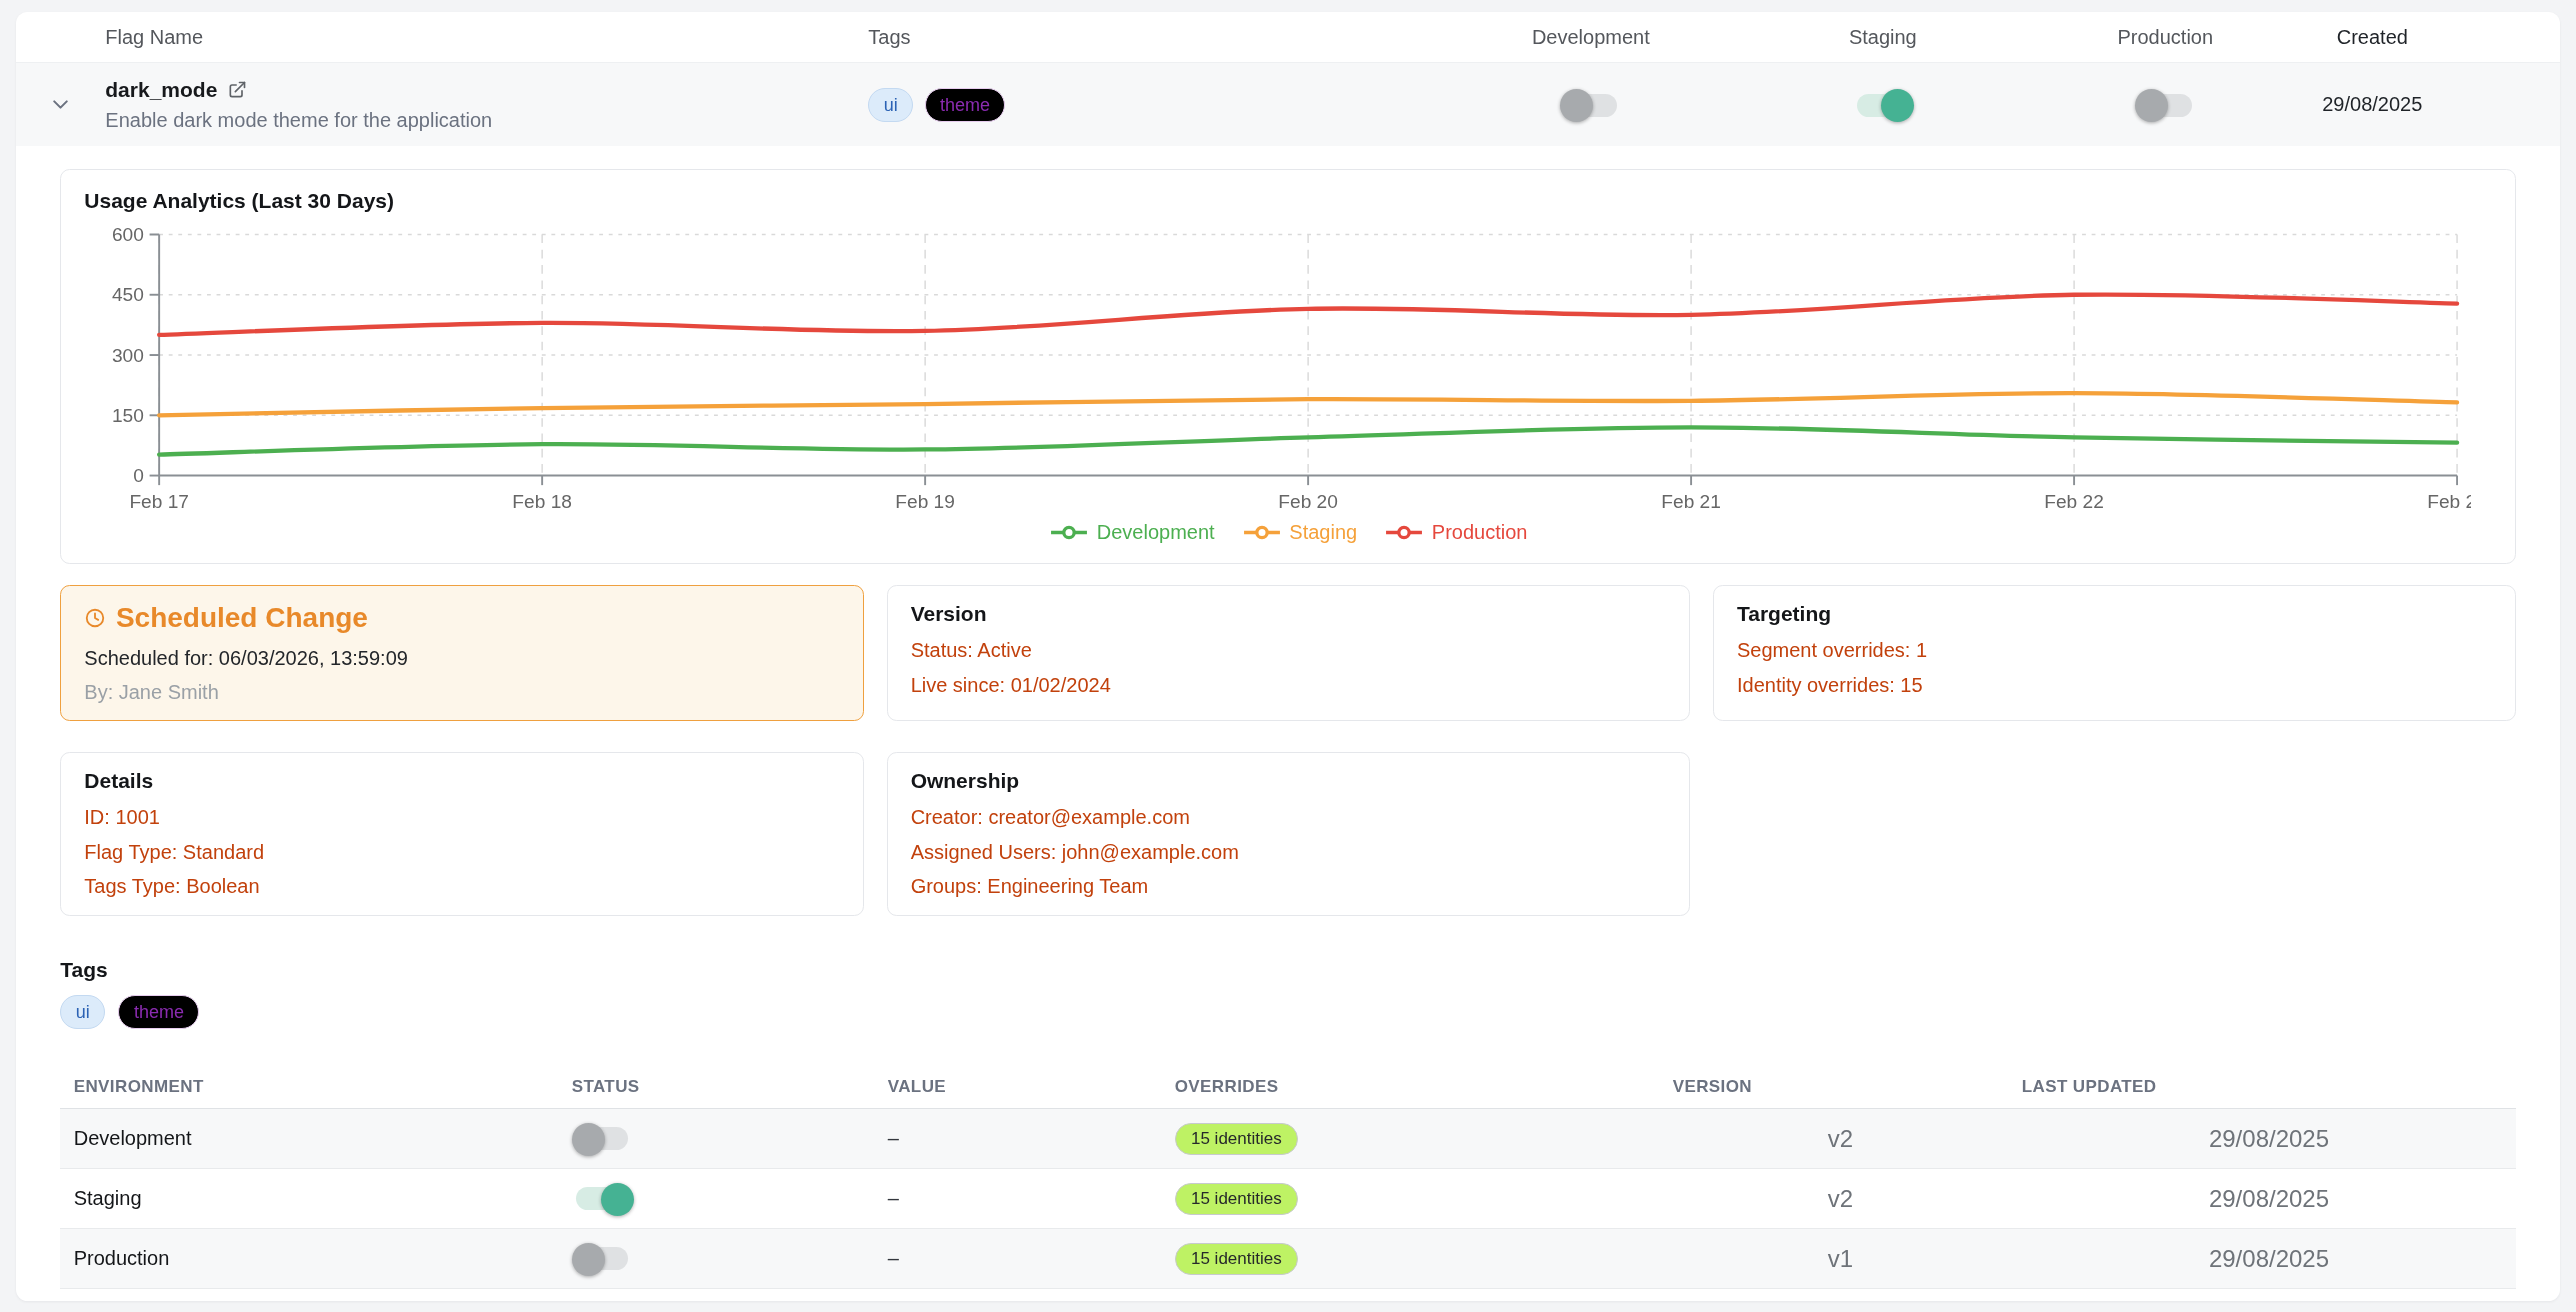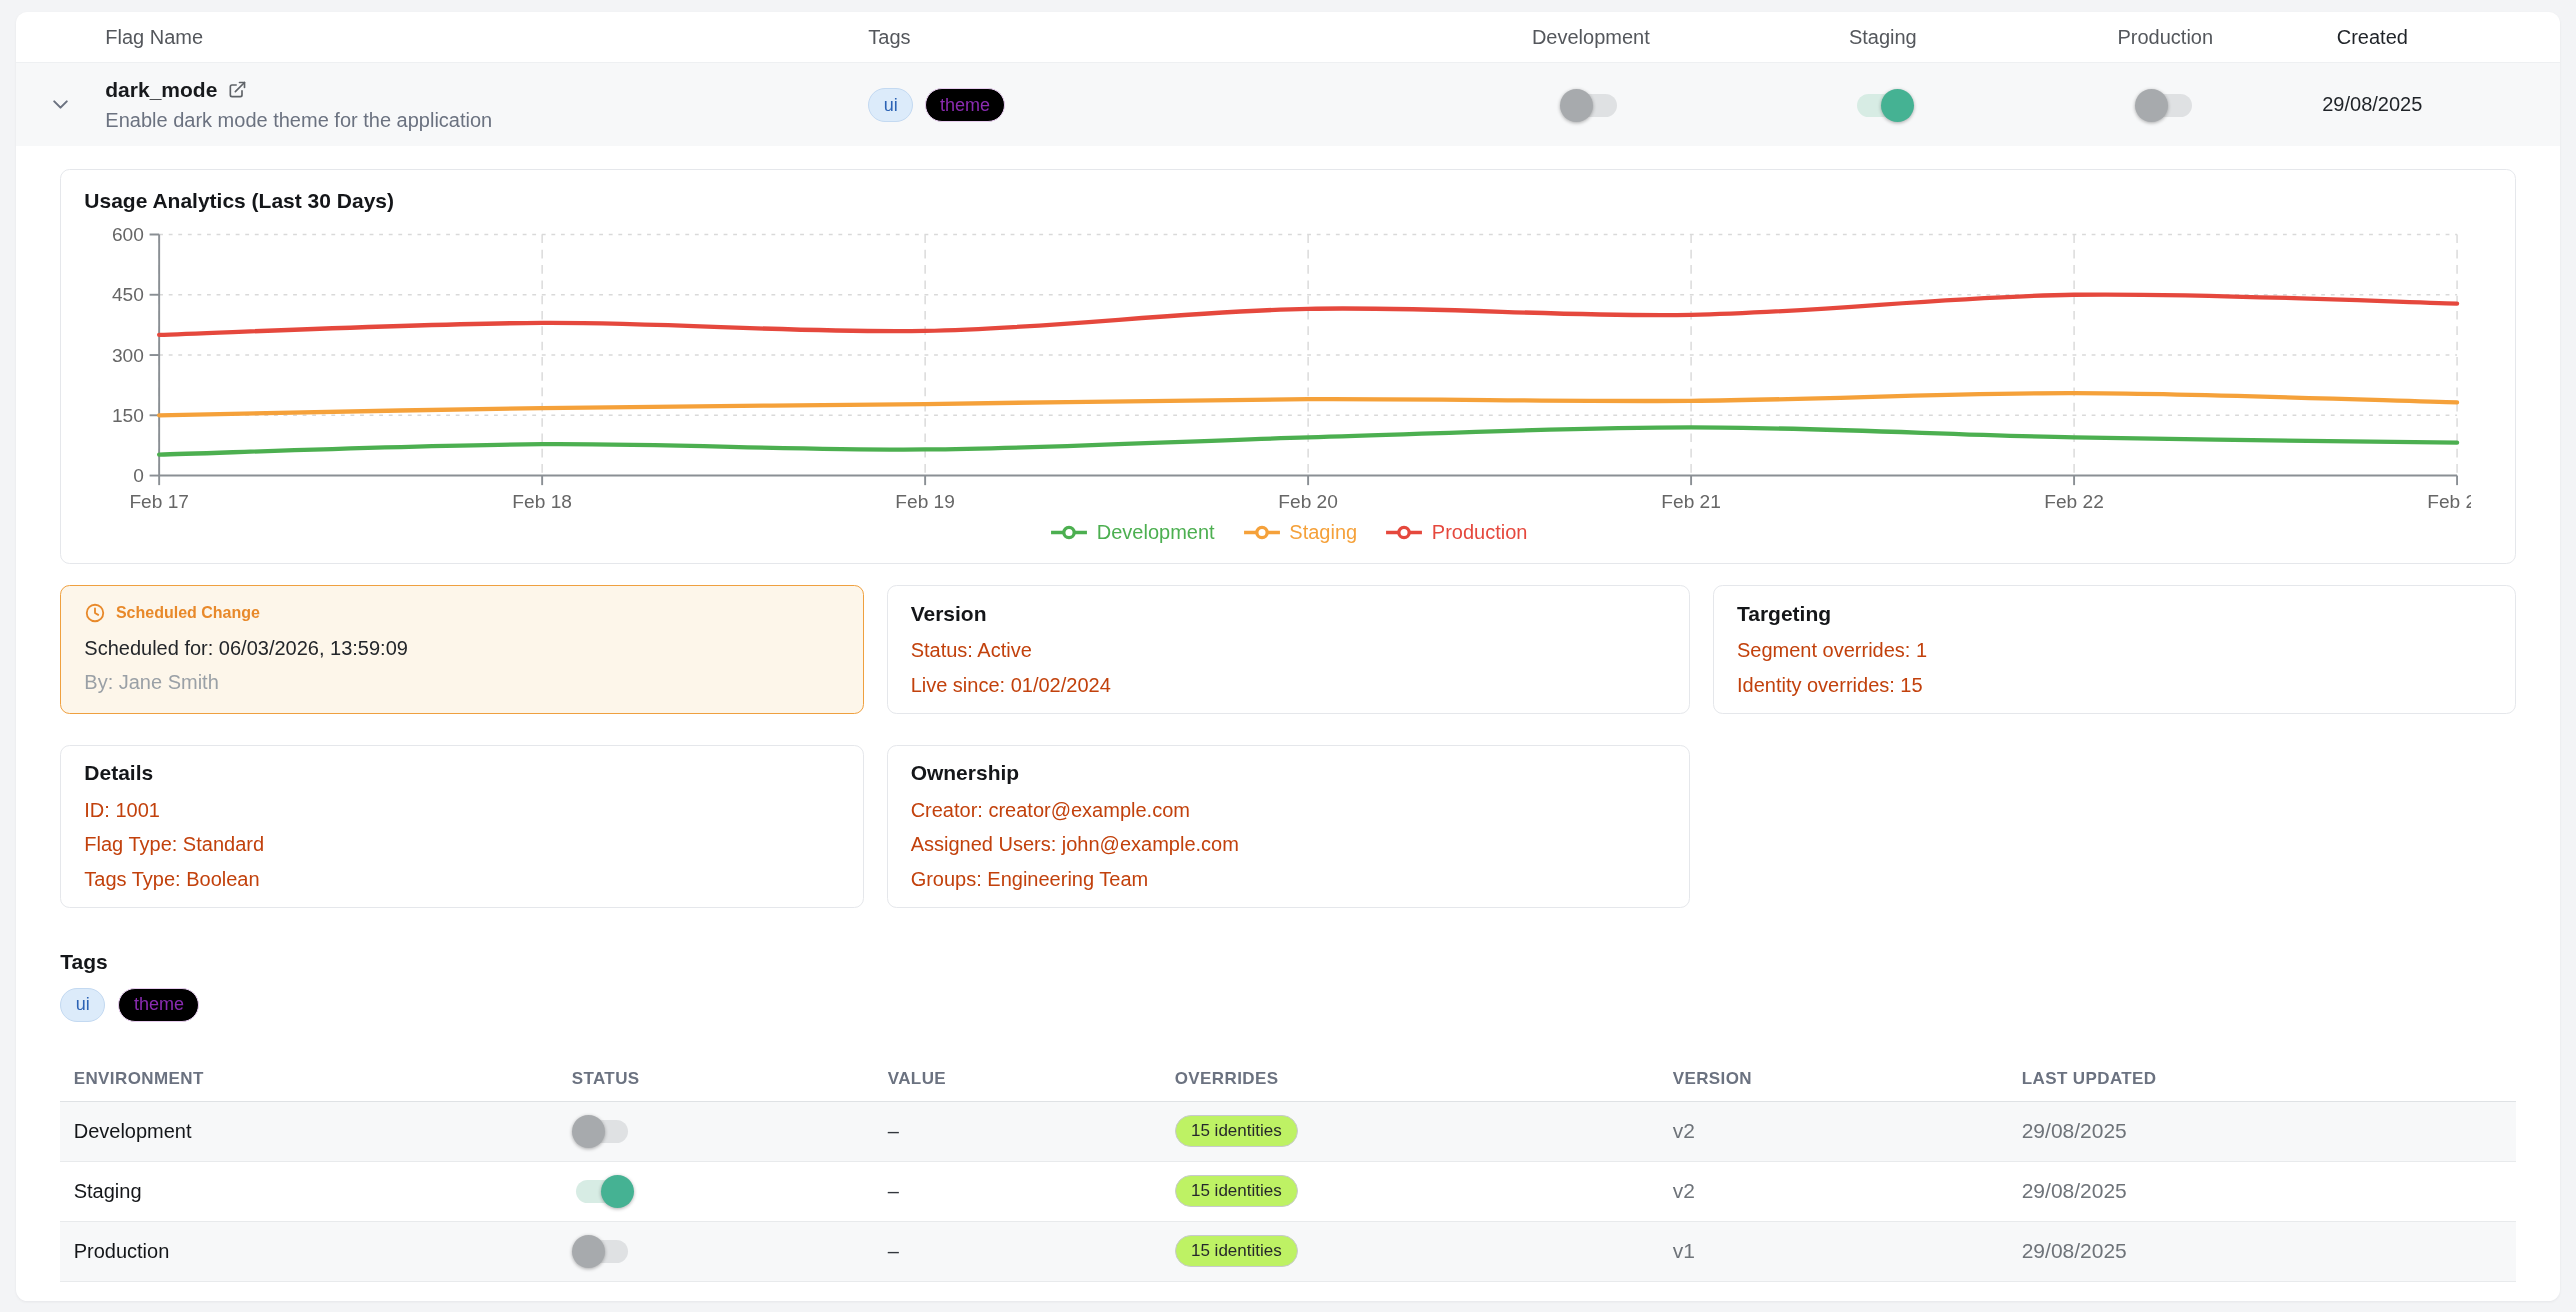--- a/index.html
+++ b/index.html
@@ -42,37 +42,37 @@
 
   .chart-card { padding:19px 23px 13.4px 23px; }
   .chart-card h3 { margin-bottom:9.6px; }
   .legend { display:flex; justify-content:center; align-items:center; gap:27px; margin-top:1.9px; height:34px; }
   .legend-item { display:inline-flex; align-items:center; gap:7.7px; font-size:20px; cursor:pointer; }
 
   .cards-grid { display:grid; grid-template-columns:repeat(3,1fr); gap:23px; }
   .row1 { margin-top:21px; }
   .row2 { margin-top:31px; }
   .card.scheduled { background:#fdf6ea; border:1.9px solid #efa03f; }
-  .sched-title { display:flex; align-items:center; gap:9.6px; font-size:16px; font-weight:700; color:#e8892a; margin-bottom:11px; }
+  .sched-title { display:flex; align-items:center; gap:9.6px; font-size:28px; font-weight:700; color:#e8892a; margin-bottom:11px; }
   .card p.dark { color:#23262a; }
 
   .tags-section { margin-top:42px; }
   .tags-section h3 { font-size:21px; font-weight:700; color:#141619; }
   .pill-row { display:flex; gap:13.4px; margin-top:13.4px; }
 
   
   .env-table { margin-top:36px; }
   .env-grid { display:grid; grid-template-columns:498px 316px 287px 498px 349px 1fr; align-items:center; }
   .env-grid > div { padding-left:13.4px; }
   .env-header { height:44px; border-bottom:1px solid #dfe2e5; font-size:17px; font-weight:700; color:#6b7280; letter-spacing:0.4px; }
   .env-row { height:60px; border-bottom:1px solid #e8eaec; }
   .env-row.odd { background:#f7f8f9; }
   .env-name { font-size:20px; color:#141619; }
   .env-value { font-size:20px; color:#33373d; }
-  .env-dim { font-size:21px; color:#6e7379; }
+  .env-dim { font-size:24px; color:#6e7379;text-align:center; }
 
   svg.icon { display:block; }
 </style>
 </head>
 <body>
 
 <div class="panel">
 
   <div class="flag-grid header-row">
     <div class="cell"></div>

